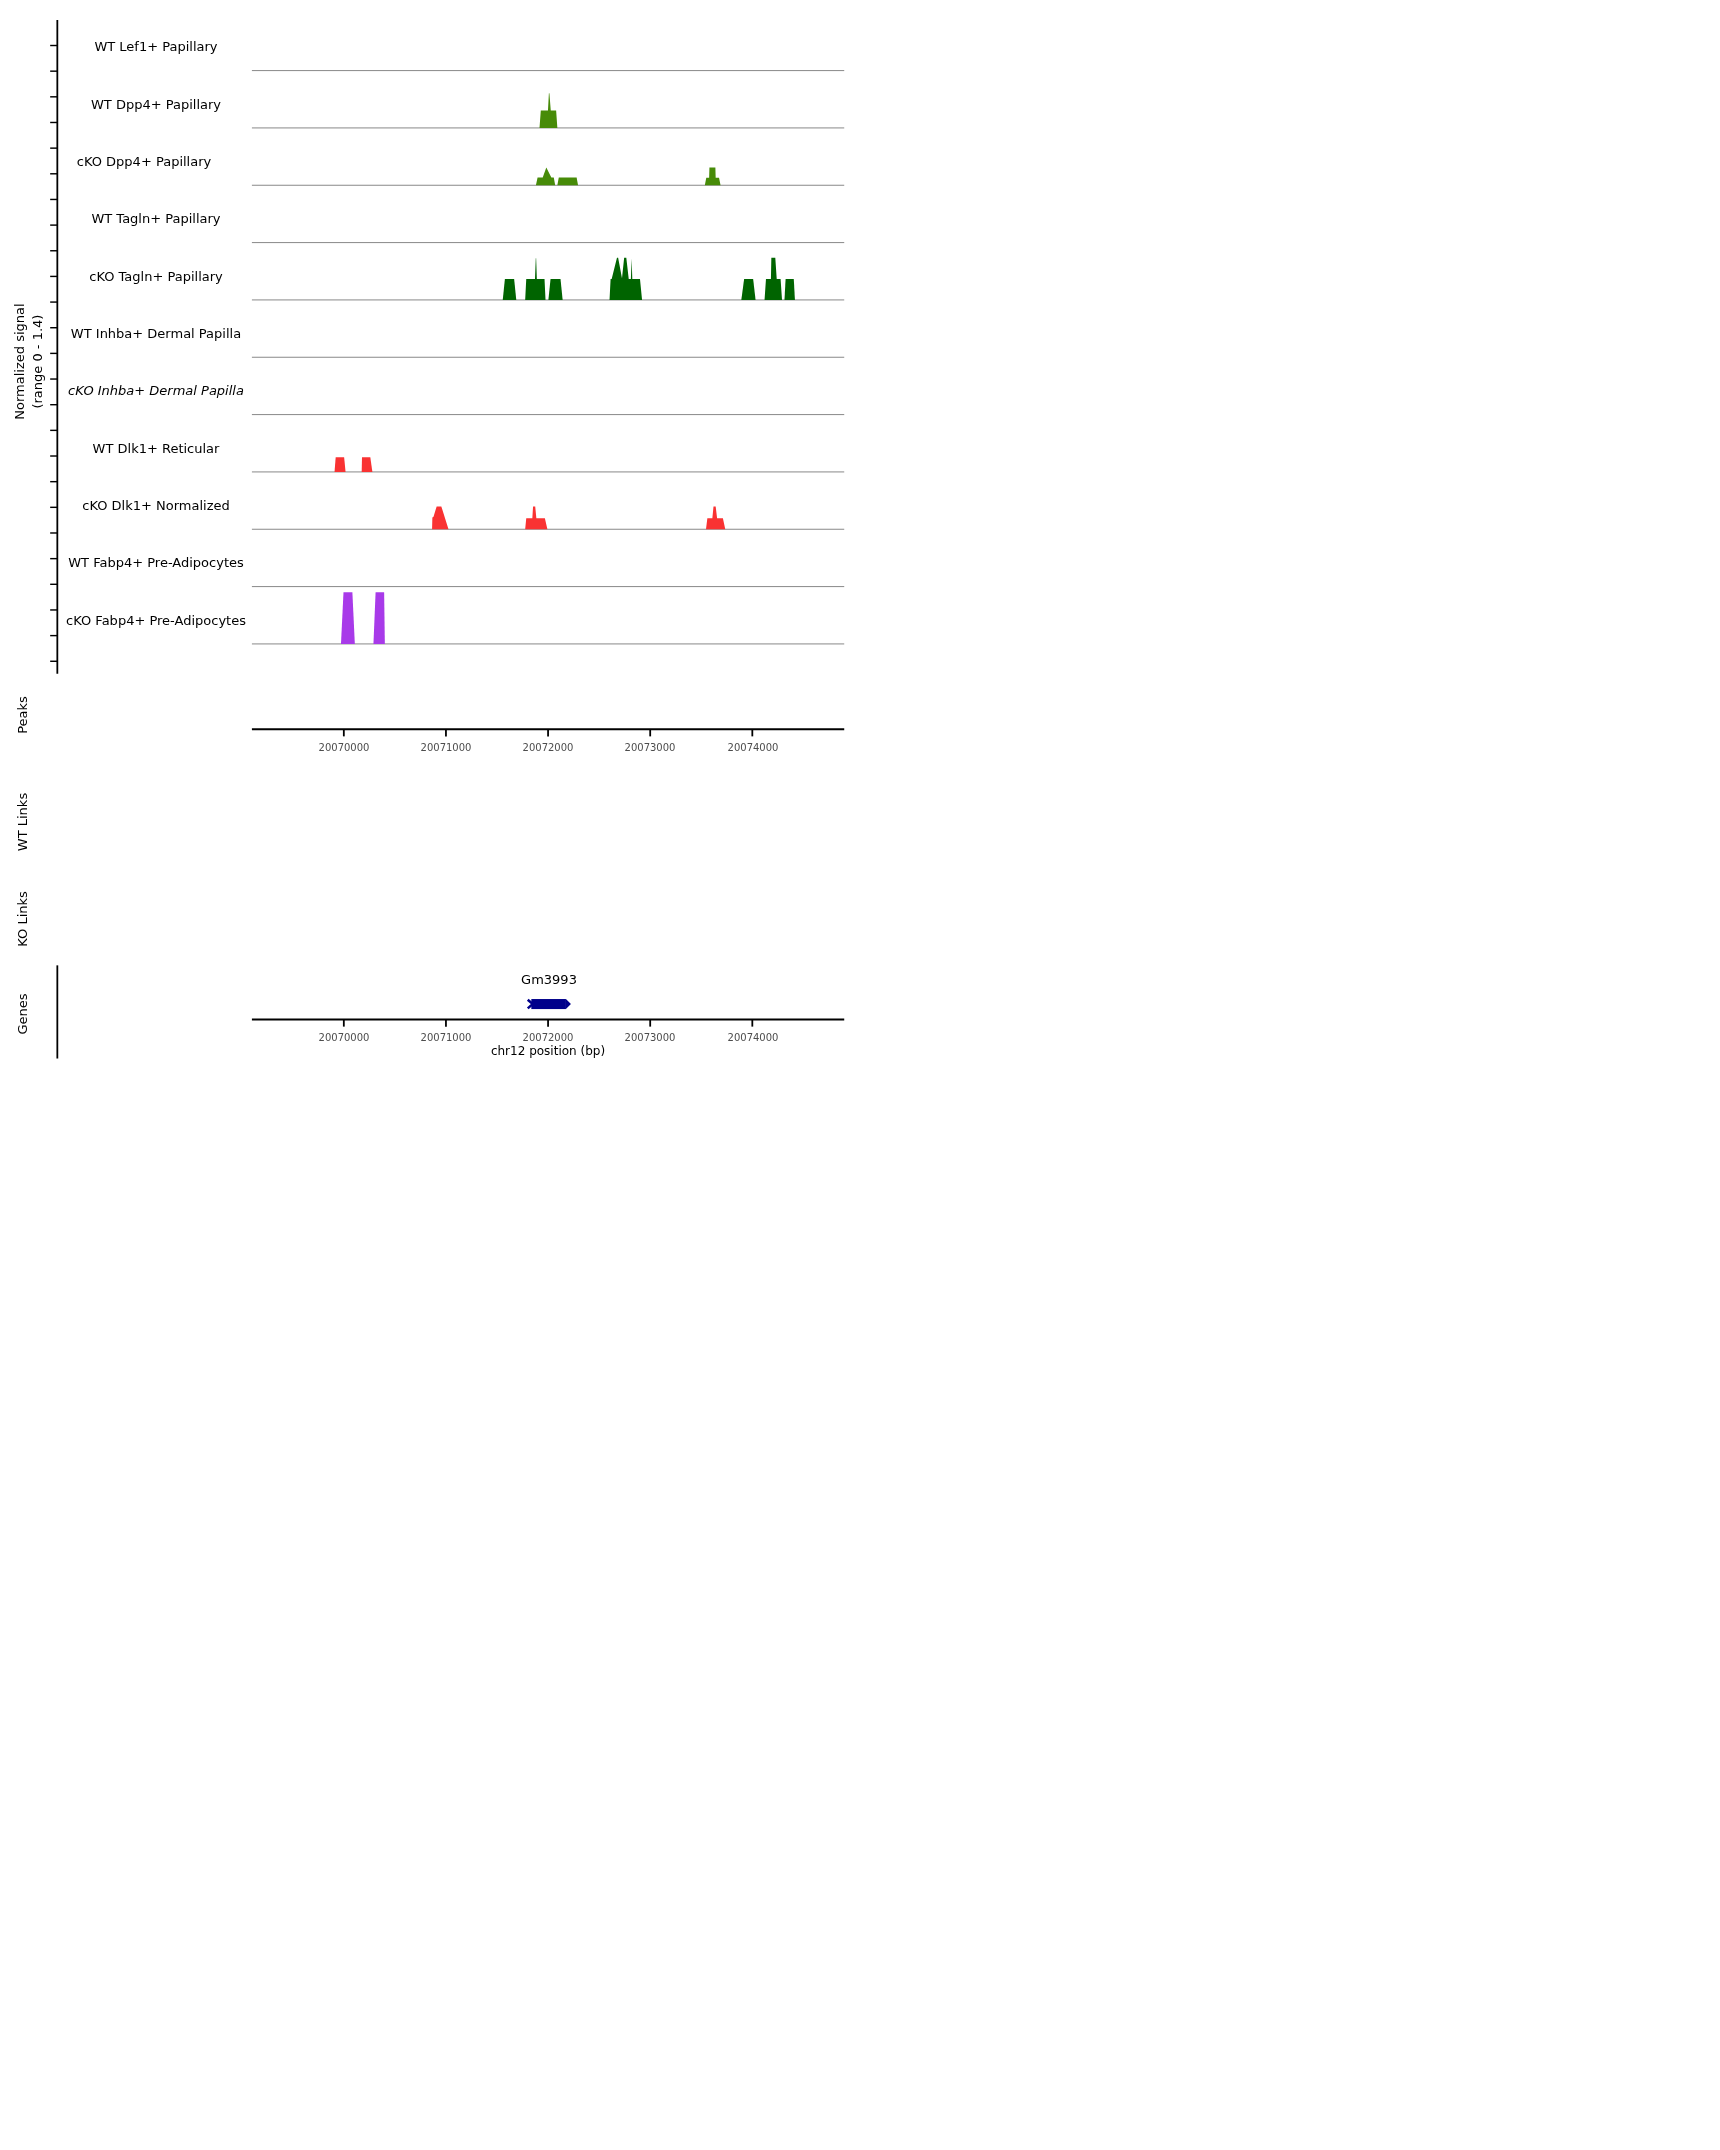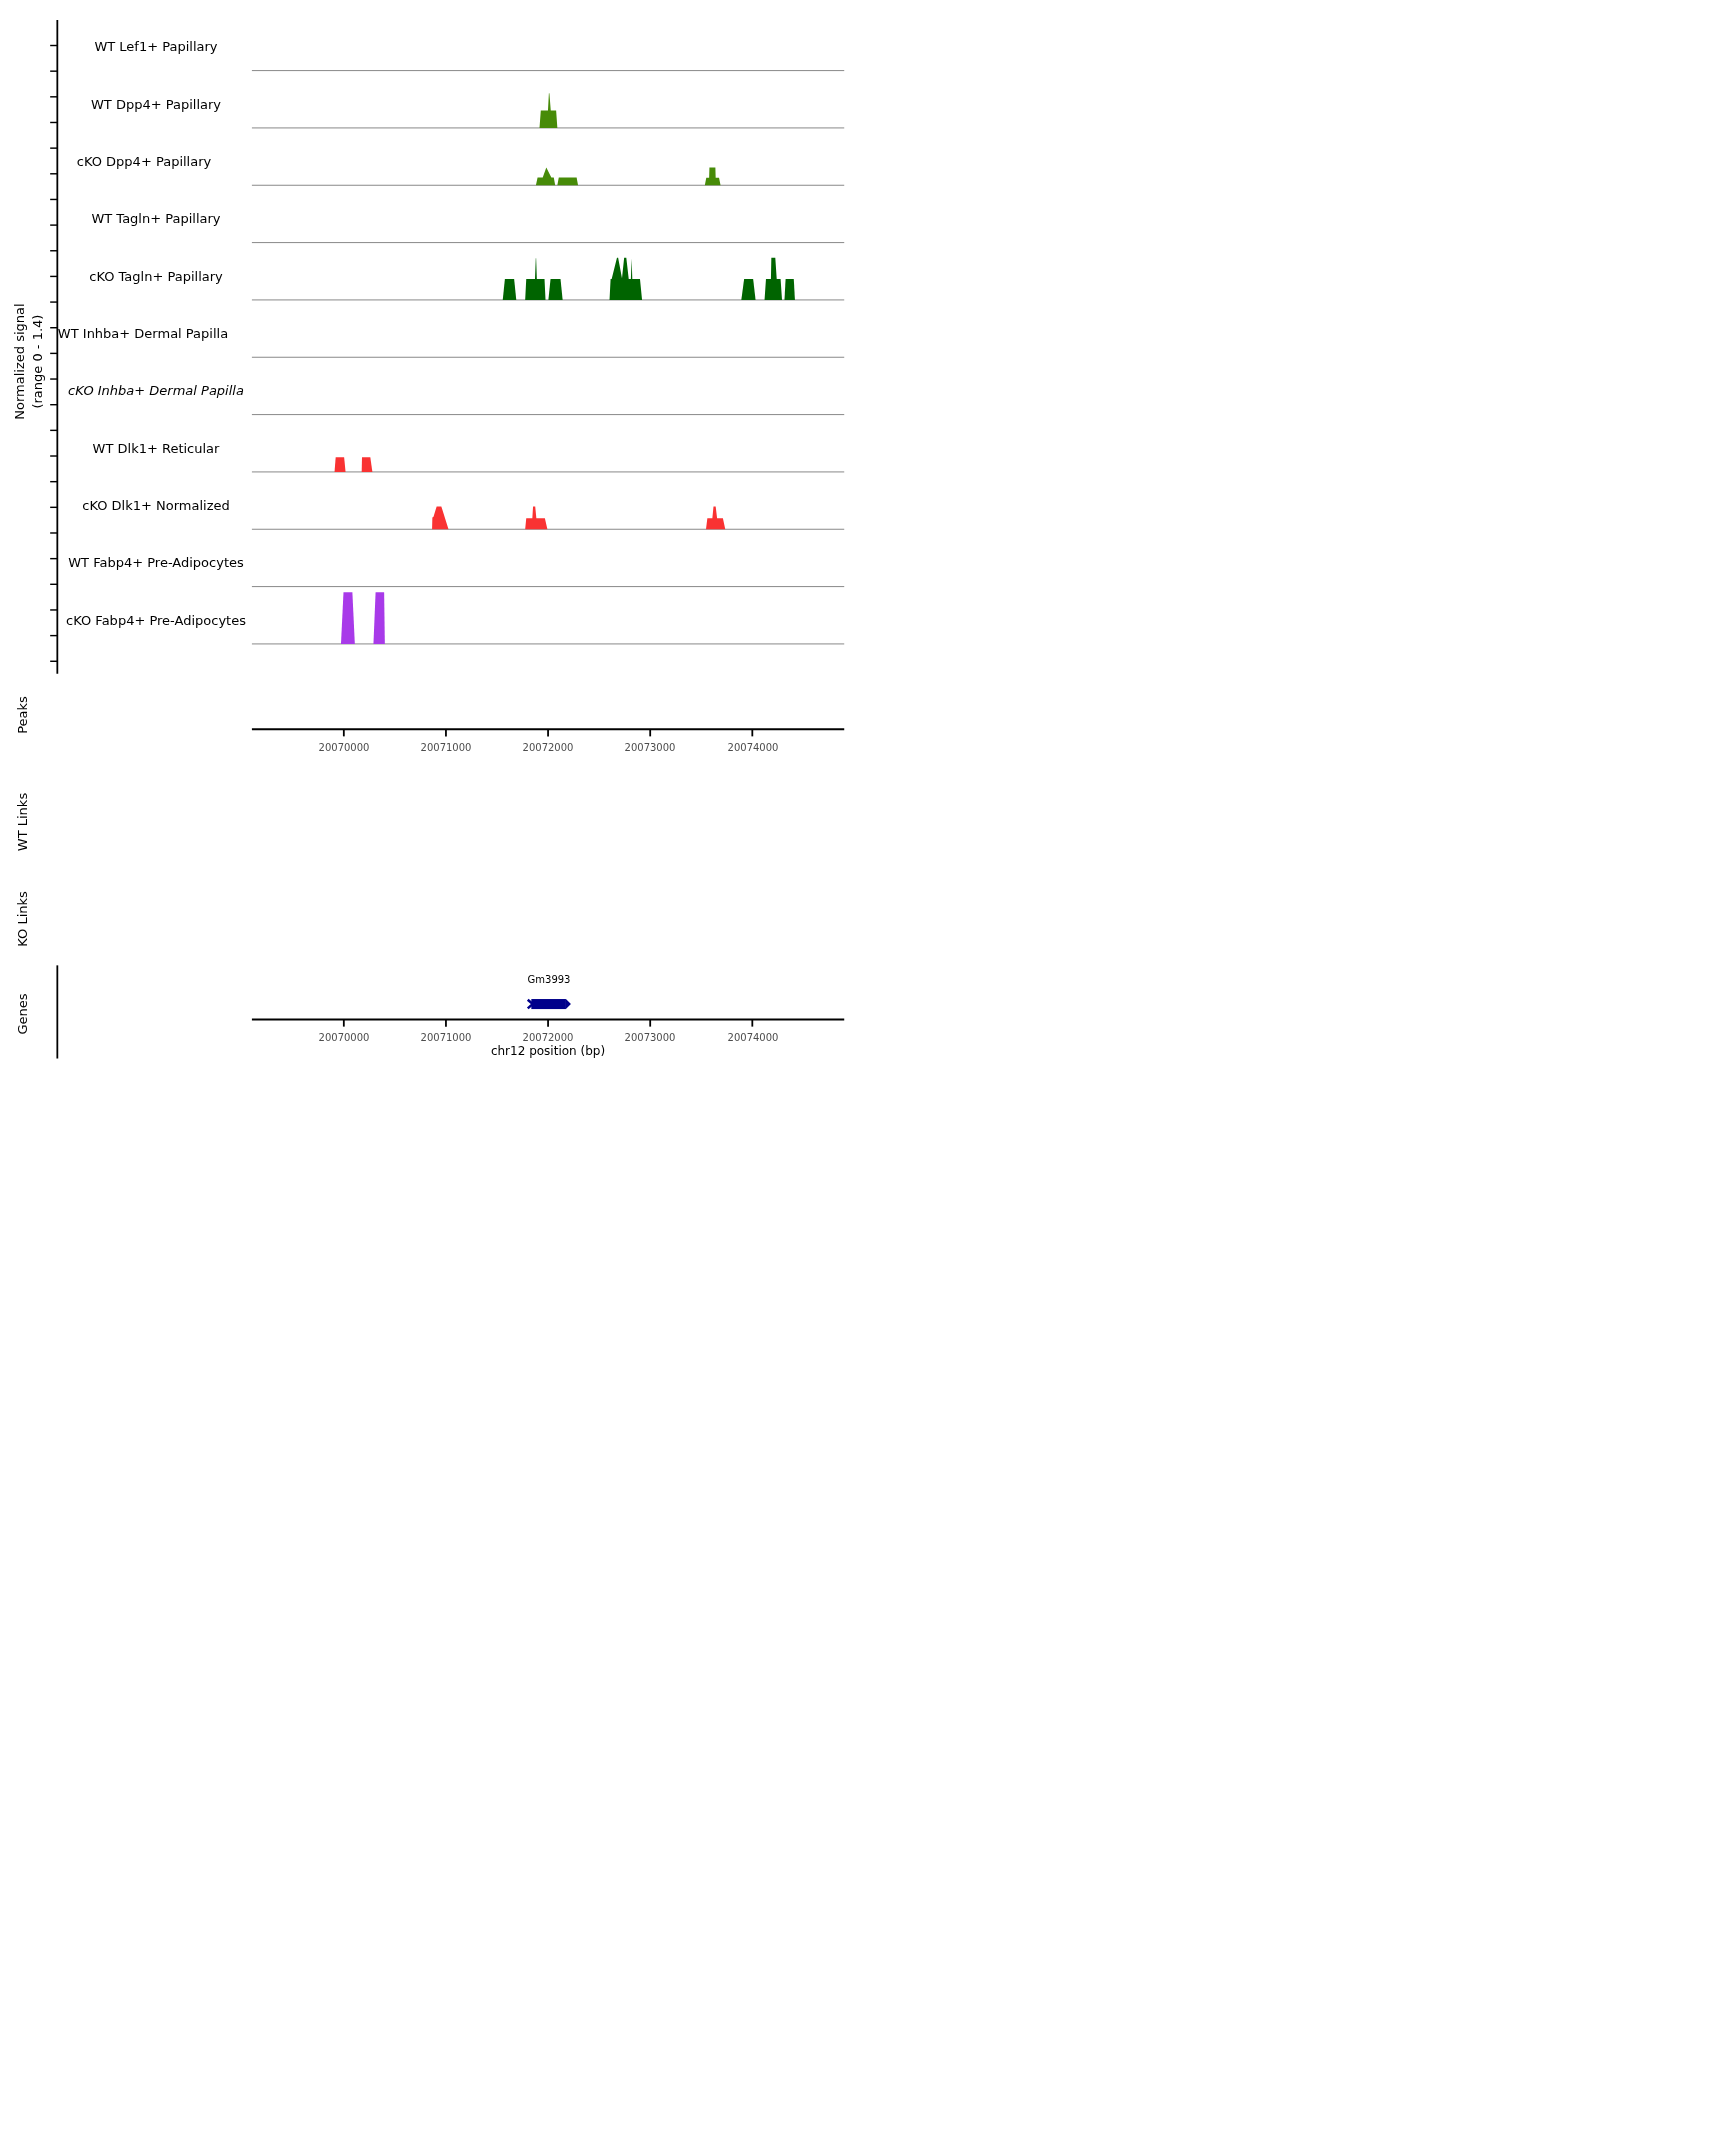--- a/index.html
+++ b/index.html
@@ -6,21 +6,21 @@
   #fig{
     position:relative;width:860px;height:1075px;background:#ffffff;overflow:hidden;
     font-family:"DejaVu Sans","Liberation Sans",sans-serif;
   }
   #svg{position:absolute;left:0;top:0;}
   .lbl{position:absolute;transform:translate(-50%,-50%);white-space:nowrap;color:#000;}
   .rot{transform:translate(-50%,-50%) rotate(-90deg);}
   .track-lbl{font-size:13px;color:#000;}
   .sec-lbl{font-size:13px;color:#000;}
   .tick-lbl{font-size:10px;color:#4d4d4d;}
-  .gene-lbl{font-size:10px;color:#000;}
+  .gene-lbl{font-size:13px;color:#000;}
   .xtitle{font-size:12px;color:#000;}
   #ylab{
     position:absolute;left:29px;top:344px;width:229px;margin-left:-115px;
     transform:rotate(-90deg);text-align:center;font-size:13px;line-height:1.35;color:#000;
   }
 </style>
 </head>
 <body>
 
 <div id="fig">
@@ -99,21 +99,21 @@
       <line x1="80" y1="1347" x2="80" y2="1477" stroke="#000000" stroke-width="2.5"></line>
       <rect x="741.38" y="1394" width="48.307500000000005" height="14" fill="#00008b"></rect>
       <polygon points="789.6875,1394 796.6875,1401 789.6875,1408" fill="#00008b"></polygon>
       <path d="M736.38,1395 L743.38,1401 L736.38,1407" stroke="#00008b" stroke-width="3.5" fill="none"></path>
     </svg>
 <div class="lbl track-lbl" style="left: 156px; top: 46px;">WT Lef1+ Papillary</div>
     <div class="lbl track-lbl" style="left: 156px; top: 104px;">WT Dpp4+ Papillary</div>
     <div class="lbl track-lbl" style="left: 144px; top: 161px;">cKO Dpp4+ Papillary</div>
     <div class="lbl track-lbl" style="left: 156px; top: 218px;">WT Tagln+ Papillary</div>
     <div class="lbl track-lbl" style="left: 156px; top: 276px;">cKO Tagln+ Papillary</div>
-    <div class="lbl track-lbl" style="left: 143px; top: 333px;">WT Inhba+ Dermal Papilla</div>
+    <div class="lbl track-lbl" style="left: 156px; top: 333px;">WT Inhba+ Dermal Papilla</div>
     <div class="lbl track-lbl" style="left: 156px; top: 390px; font-style: italic;">cKO Inhba+ Dermal Papilla</div>
     <div class="lbl track-lbl" style="left: 156px; top: 448px;">WT Dlk1+ Reticular</div>
     <div class="lbl track-lbl" style="left: 156px; top: 505px;">cKO Dlk1+ Normalized</div>
     <div class="lbl track-lbl" style="left: 156px; top: 562px;">WT Fabp4+ Pre-Adipocytes</div>
     <div class="lbl track-lbl" style="left: 156px; top: 620px;">cKO Fabp4+ Pre-Adipocytes</div>
     <div class="lbl tick-lbl" style="left: 344px; top: 747px;">20070000</div>
     <div class="lbl tick-lbl" style="left: 446px; top: 747px;">20071000</div>
     <div class="lbl tick-lbl" style="left: 548px; top: 747px;">20072000</div>
     <div class="lbl tick-lbl" style="left: 650px; top: 747px;">20073000</div>
     <div class="lbl tick-lbl" style="left: 753px; top: 747px;">20074000</div>

